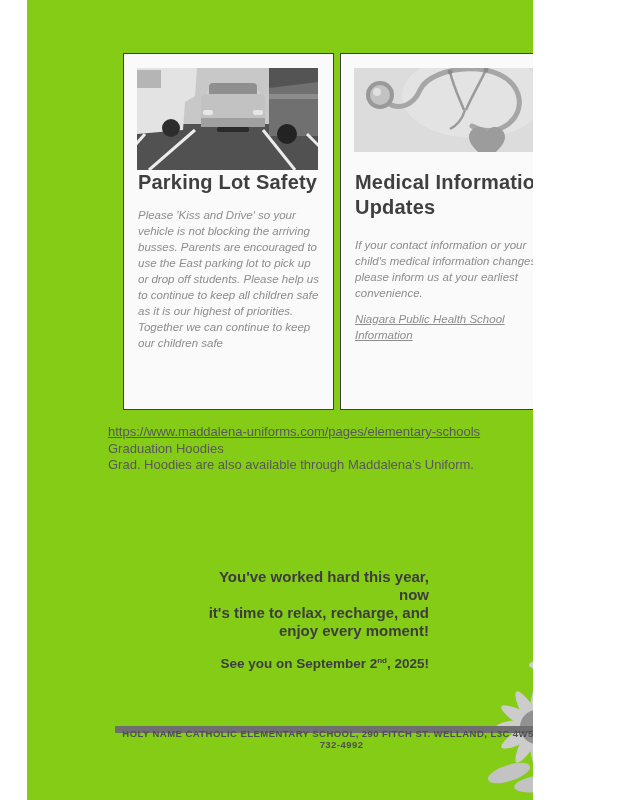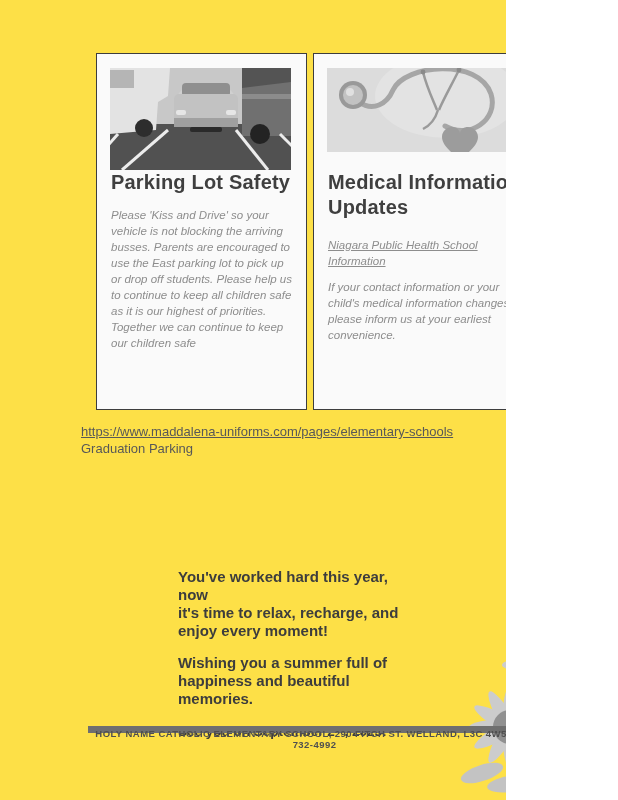--- a/index.html
+++ b/index.html
@@ -1,18 +1,18 @@
 <!DOCTYPE html>
 <html><head>
 <meta charset="utf-8">
 <style>
   html,body{margin:0;padding:0;}
   .page{
-    position:relative; width:506px; height:800px; background:#fde047;
-    overflow:hidden; font-family:"Liberation Sans", sans-serif;
+    position:relative; width:506px; height:800px; background:#84cc16;
+    overflow:hidden; font-family:"Liberation Sans", sans-serif;margin-left:27px;
   }
   
   .card{
     position:absolute; top:53px; height:357px; box-sizing:border-box;
     border:1px solid #3d3d3d; background:#fafafa;
   }
   .card-left{ left:96px; width:211px; }
   .card-right{ left:313px; width:220px; }
   .card-image{ display:block; }
   .card-left .card-image{ margin:14px 0 0 13px; }
@@ -30,21 +30,21 @@
     color:#8d8d8d;
   }
   .doc-link{ text-decoration:underline; color:#8d8d8d; cursor:pointer; }
   
   .spirit{ position:absolute; left:81px; top:424px; width:470px; }
   .spirit-heading{ font-size:13px; font-weight:700; color:#343434; margin:0 0 17px; }
   .spirit-line{ font-size:13px; line-height:16.5px; color:#585858; }
   .spirit-link{ text-decoration:underline; color:#585858; cursor:pointer; }
   
   .closing{
-    position:absolute; left:178px; top:568px; width:224px; text-align:left;
+    position:absolute; left:178px; top:568px; width:224px; text-align:right;
     color:#3d3d3d; font-weight:700;
   }
   .closing-block{ font-size:15px; line-height:18px; margin-bottom:14px; }
   .see-you{ font-size:13.5px; margin-top:16px; }
   .see-you sup{ font-size:8px; vertical-align:super; line-height:0; }
   
   .footer-bar{
     position:absolute; left:88px; top:726px; width:441px; height:7px;
     background:#6f6f6f; z-index:3;
   }
@@ -107,40 +107,36 @@
 
       <circle cx="26" cy="27" r="14" fill="#999999"></circle>
       <circle cx="26" cy="27" r="10" fill="#c2c2c2"></circle>
       <circle cx="23" cy="24" r="4" fill="#e0e0e0"></circle>
 
       <path d="M133,93 C129,87 115,79 115,69 C115,63 120,59 125,59 C129,59 132,61 133,65
                C134,61 137,59 141,59 C146,59 151,63 151,69 C151,79 137,87 133,93 Z" fill="#9c9c9c"></path>
     </svg>
     <div class="card-title">Medical Information Updates</div>
     <div class="card-body">
+      <p>If your contact information or your child's medical information changes, please inform us at your earliest convenience.</p>
       <p><span class="doc-link">Niagara Public Health School Information</span></p>
-      <p>If your contact information or your child's medical information changes, please inform us at your earliest convenience.</p>
     </div>
   </div>
 
   <div class="spirit">
     <div class="spirit-line"><span class="spirit-link">https://www.maddalena-uniforms.com/pages/elementary-schools</span></div>
-    <div class="spirit-line">Graduation Parking</div>
+    <div class="spirit-line">Graduation Hoodies</div>
+    <div class="spirit-line">Grad. Hoodies are also available through Maddalena's Uniform.</div>
   </div>
 
   <div class="closing">
     <div class="closing-block">
       <div>You've worked hard this year, now</div>
       <div>it's time to relax, recharge, and</div>
       <div>enjoy every moment!</div>
-    </div>
-    <div class="closing-block">
-      <div>Wishing you a summer full of</div>
-      <div>happiness and beautiful</div>
-      <div>memories.</div>
     </div>
     <div class="see-you"><span>See you on September 2</span><sup>nd</sup><span>, 2025!</span></div>
   </div>
 
   <svg class="sunflowers" width="188" height="190" viewBox="0 0 188 190">
 
     <path d="M121,58 C119,100 114,150 111,190" stroke="#b7b7b7" stroke-width="9" fill="none"></path>
     <path d="M80,120 C88,145 96,162 101,178" stroke="#b7b7b7" stroke-width="7" fill="none"></path>
     <path d="M155,130 C148,150 140,168 134,184" stroke="#b7b7b7" stroke-width="6" fill="none"></path>
     <ellipse cx="52" cy="163" rx="22" ry="8" fill="#c3c3c3" transform="rotate(-18 52 163)"></ellipse>

